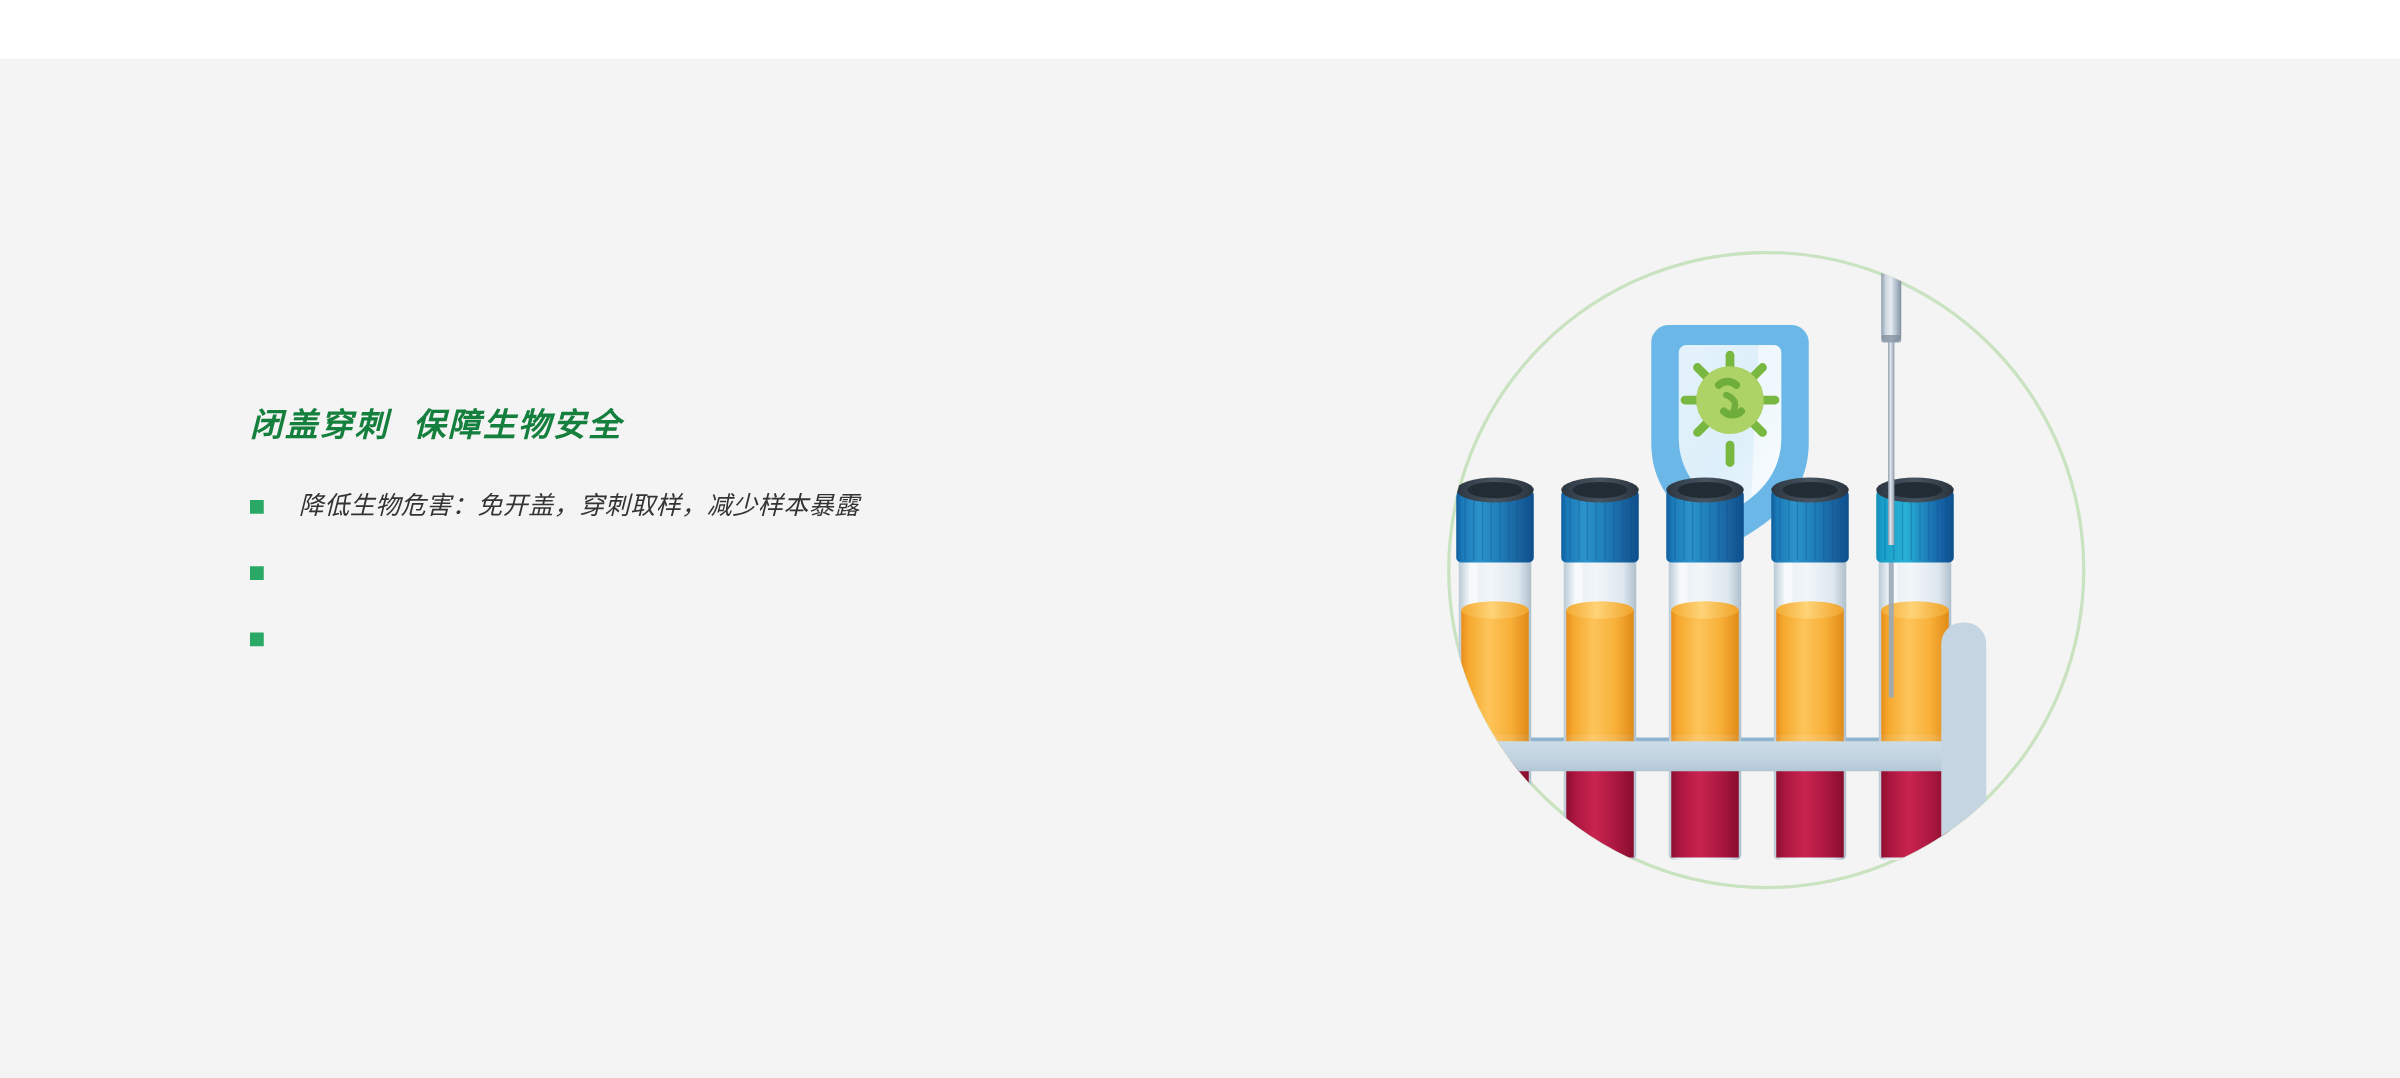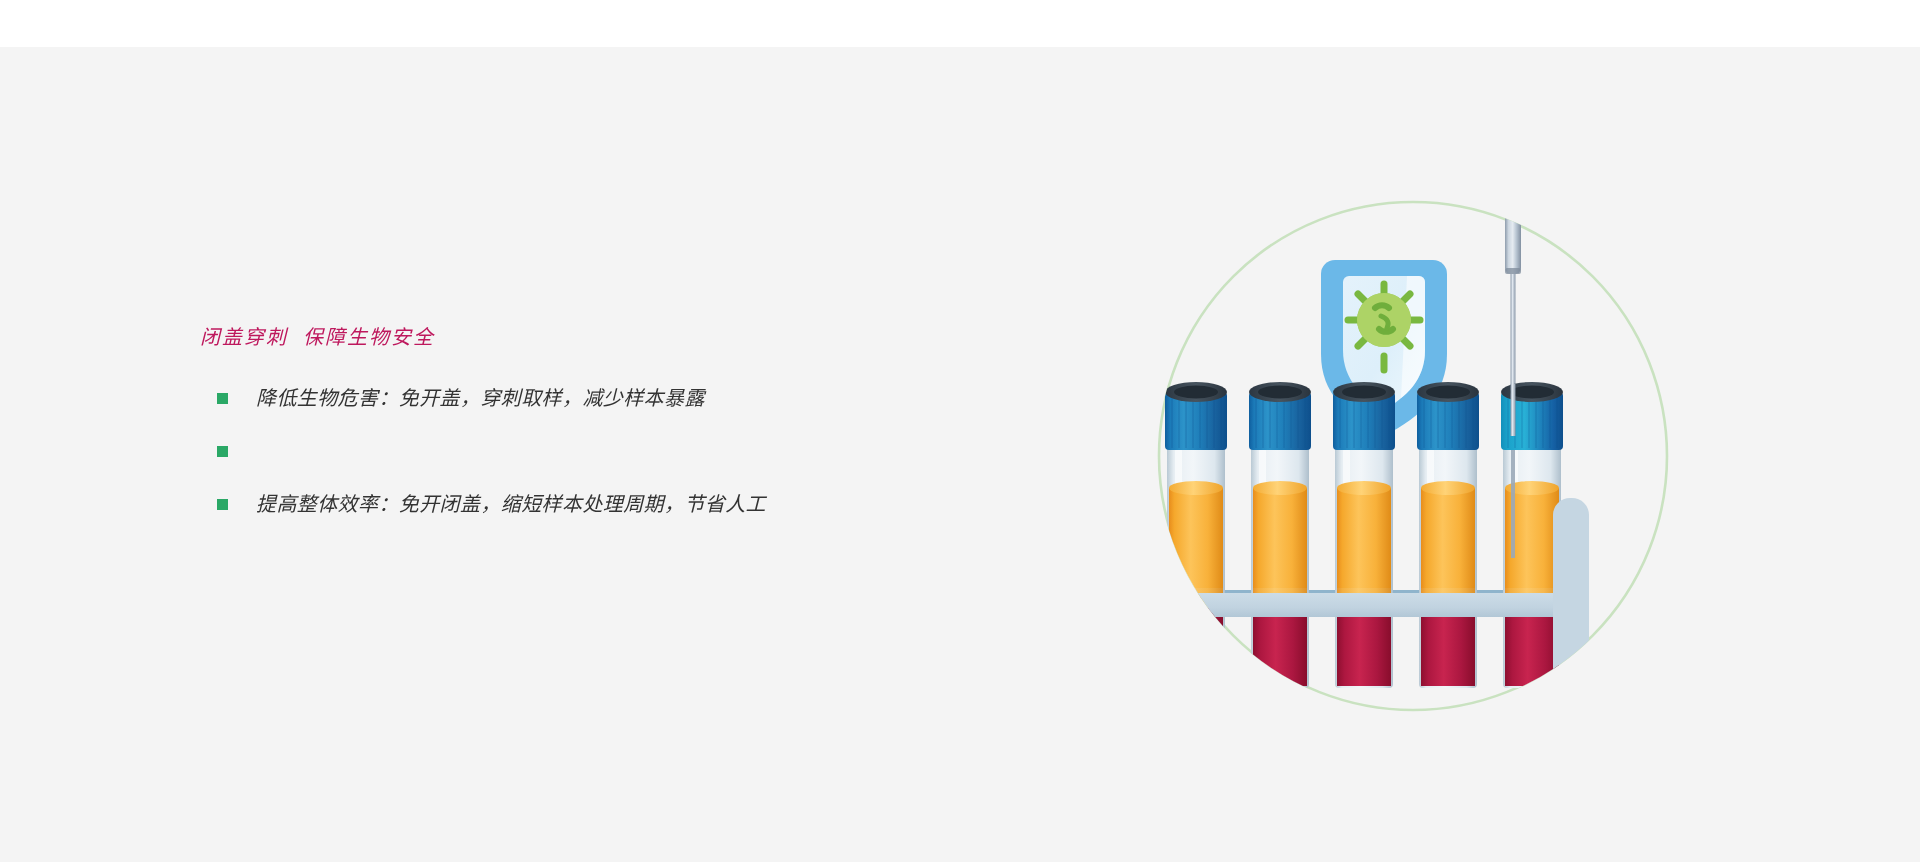--- a/index.html
+++ b/index.html
@@ -32,32 +32,32 @@
   }
 
   
   .text-col {
     position: absolute;
     left: 200px;
     top: 325px;
     width: 820px;
   }
   .headline {
-    font-size: 20px;
-    font-weight: 400;
+    font-size: 26px;
+    font-weight: 700;
     font-style: italic;
     letter-spacing: 2px;
-    color: #be185d;
+    color: #15803d;
     line-height: 1.2;
     white-space: pre;
     margin: 0 0 36px 0;
   }
   .bullets {
     list-style: none;
-    margin: 17px;
+    margin: 0;
     padding: 0;
   }
   .bullet-row {
     display: flex;
     align-items: center;
     margin-bottom: 27px;
     height: 26px;
   }
   .bullet-row:last-child { margin-bottom: 0; }
   .bullet-marker {
@@ -101,21 +101,20 @@
     <ul class="bullets">
       <li class="bullet-row">
         <span class="bullet-marker"></span>
         <span class="bullet-text">降低生物危害：免开盖，穿刺取样，减少样本暴露</span>
       </li>
       <li class="bullet-row">
         <span class="bullet-marker"></span>
       </li>
       <li class="bullet-row">
         <span class="bullet-marker"></span>
-        <span class="bullet-text">提高整体效率：免开闭盖，缩短样本处理周期，节省人工</span>
       </li>
     </ul>
   </div>
 
   <div class="illus-wrap">
     <svg class="illus-svg" viewBox="0 0 516 516" xmlns="http://www.w3.org/2000/svg">
       <defs>
 
         <clipPath id="ringClip">
           <circle cx="258" cy="258" r="255"></circle>

